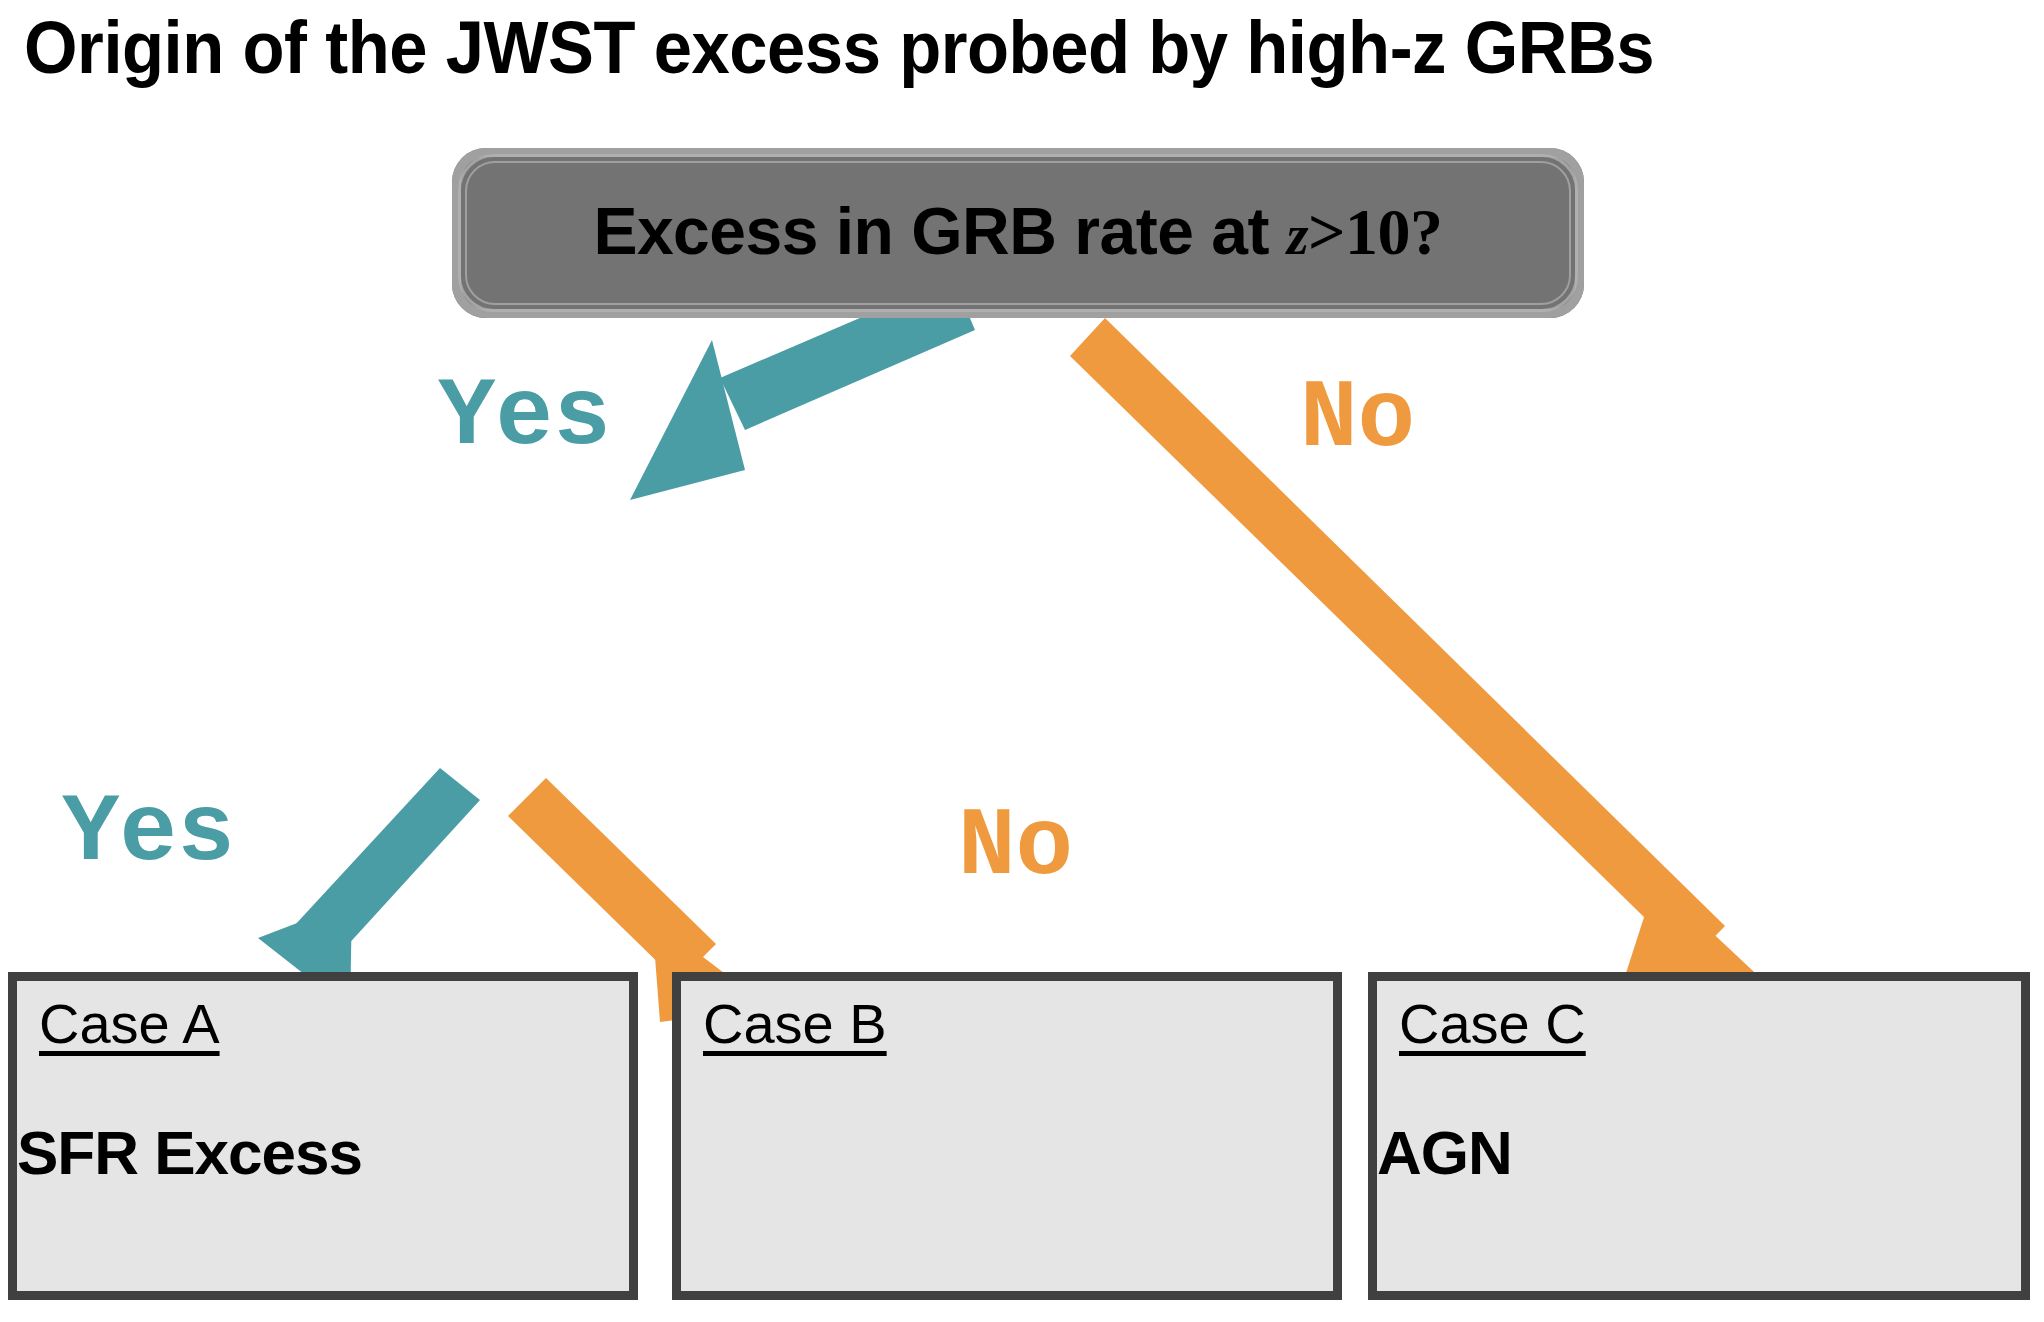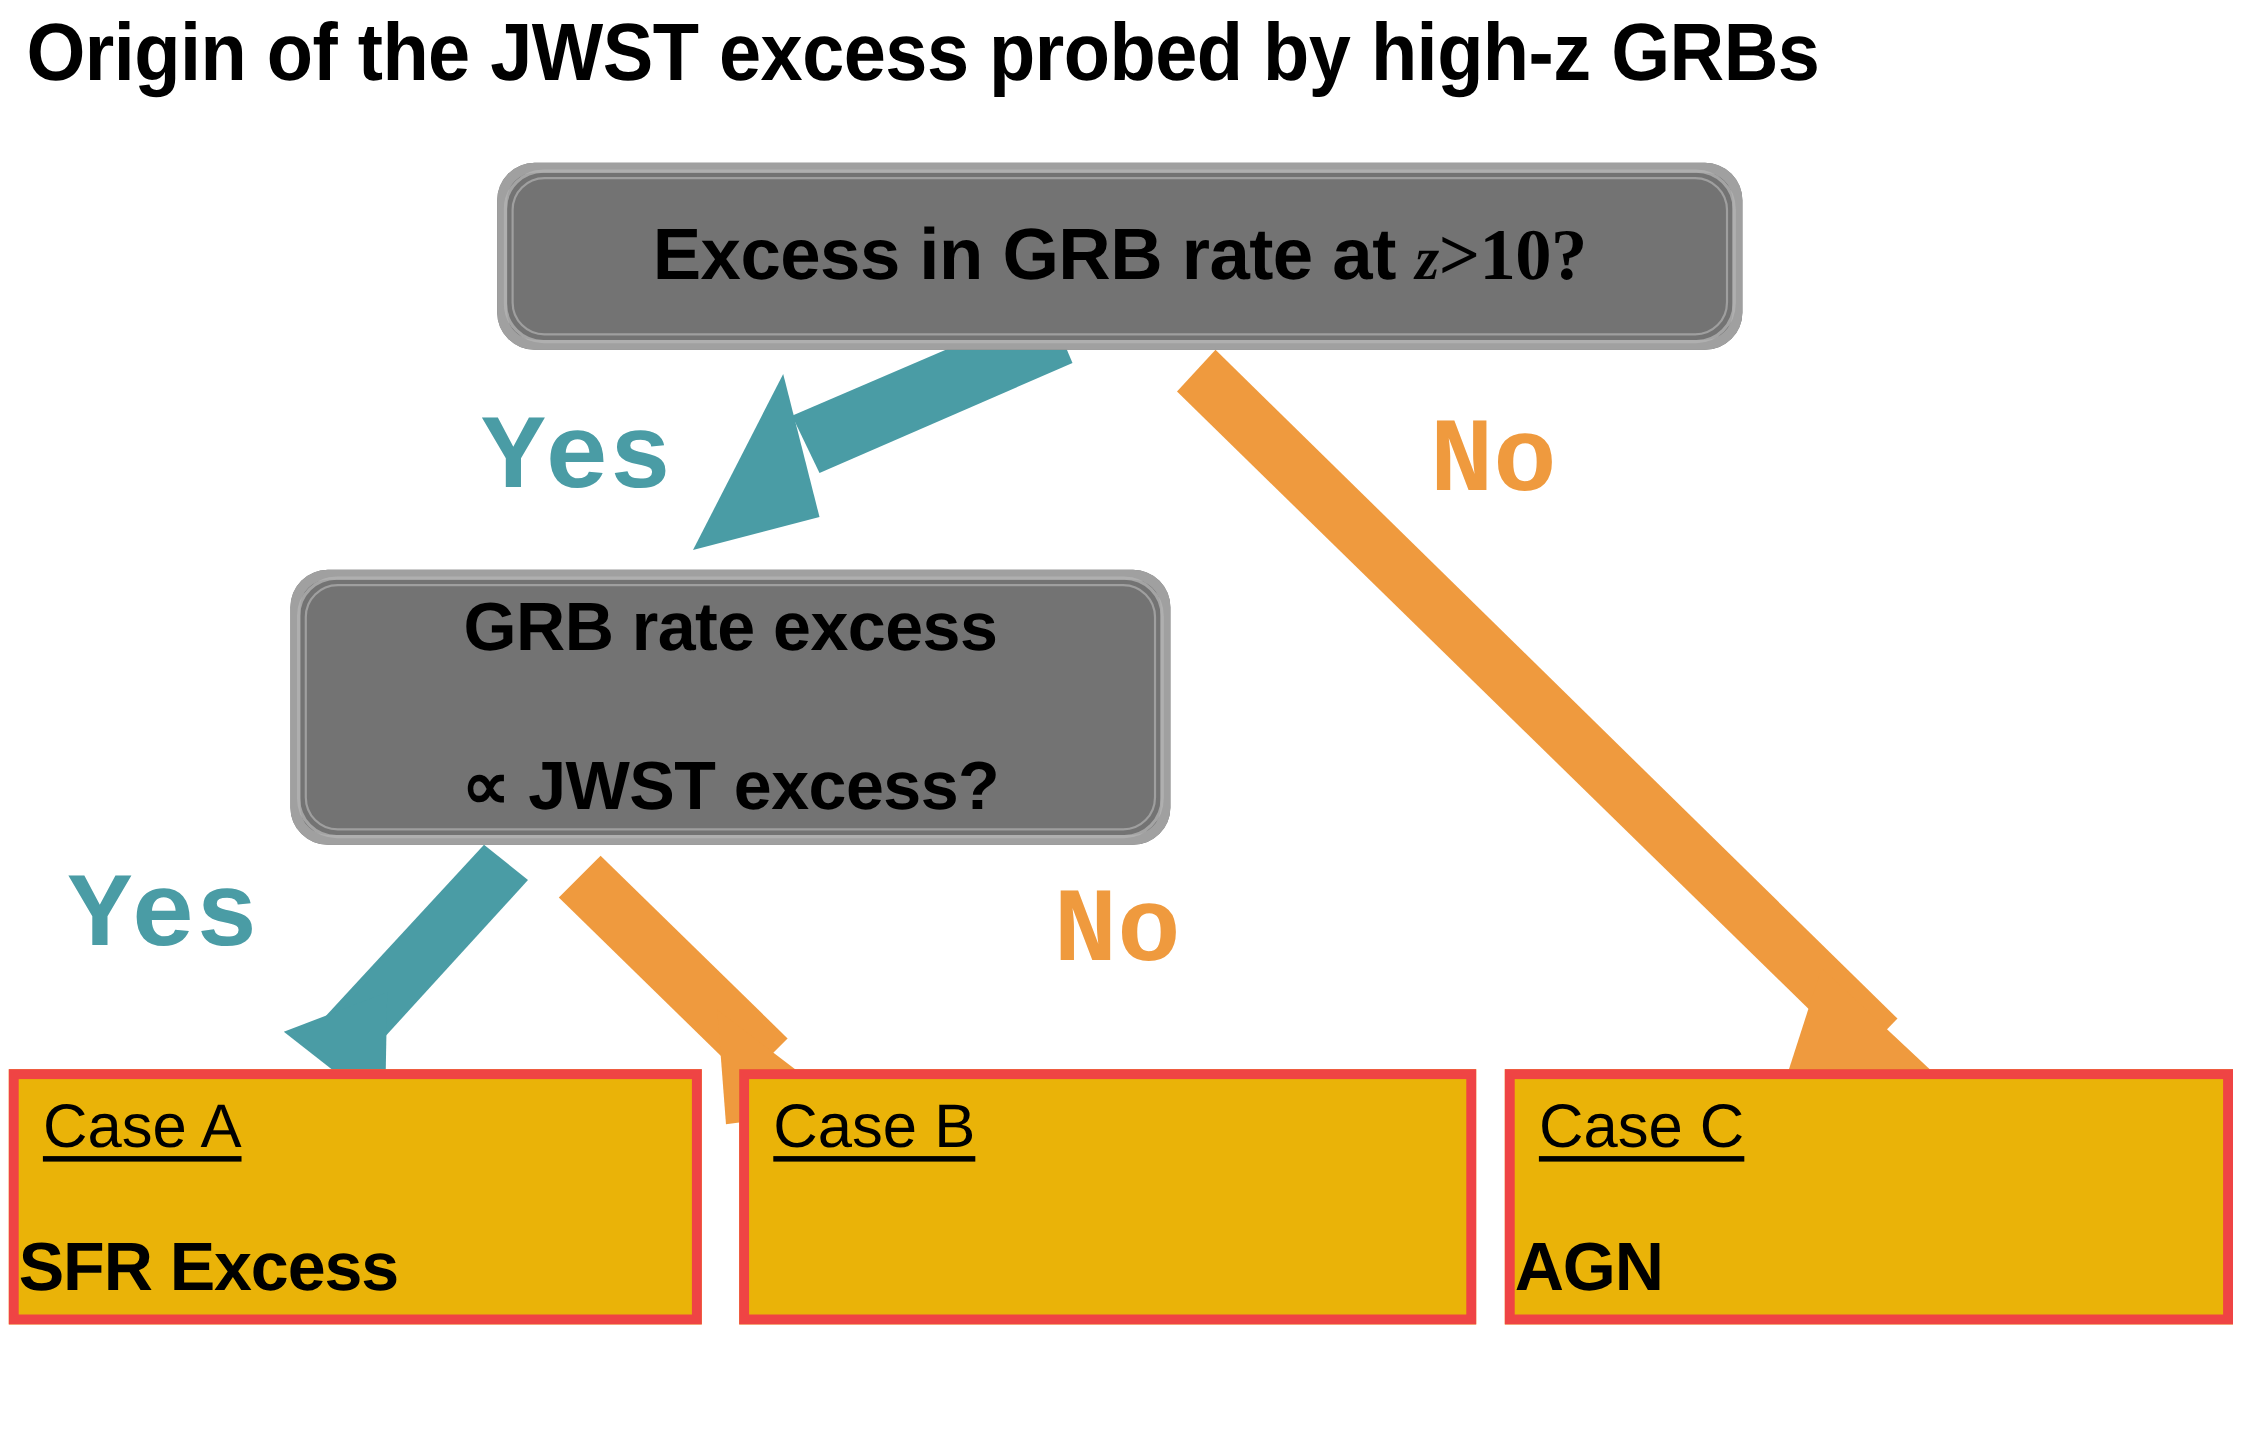--- a/index.html
+++ b/index.html
@@ -153,24 +153,24 @@
     top: 0;
     width: 2044px;
     height: 1322px;
     pointer-events: none;
   }
 
   
   .case-box {
     position: absolute;
     box-sizing: border-box;
-    background: #eab308;
-    border: 9px solid #ef4444;
+    background: #e5e5e5;
+    border: 9px solid #404040;
     top: 972px;
-    height: 232px;
+    height: 328px;
   }
   #case-a { left: 8px;    width: 630px; }
   #case-b { left: 672px;  width: 670px; }
   #case-c { left: 1368px; width: 662px; padding-left: 24px; }
 
   .case-tag {
     position: absolute;
     left: 22px;
     top: 12px;
     font-family: "Liberation Sans Narrow", "Liberation Sans", sans-serif;
@@ -226,27 +226,20 @@
       <path d="M 546,778 L 716,944 L 678,982 L 508,816 Z" fill="#ef9a3e"></path>
       <path d="M 652,918 L 770,1008 L 660,1022 Z" fill="#ef9a3e"></path>
     </g>
   </svg>
 
   <div class="decision-box" id="box-q1">
     <div class="rough-frame"></div>
     <div class="decision-text"><span>Excess in GRB rate at </span><span class="zvar">z</span><span class="gt10">&gt;10?</span></div>
   </div>
 
-  <div class="decision-box" id="box-q2">
-    <div class="rough-frame"></div>
-    <div class="decision-text">
-      <div>GRB rate excess</div>
-      <div>∝ JWST excess?</div>
-    </div>
-  </div>
 
   <div class="arrow-label" id="label-yes-1">Yes</div>
   <div class="arrow-label" id="label-no-1">No</div>
   <div class="arrow-label" id="label-yes-2">Yes</div>
   <div class="arrow-label" id="label-no-2">No</div>
 
   <div class="case-box" id="case-a">
     <div class="case-tag">Case A</div>
     <div class="case-title">SFR Excess</div>
   </div>

